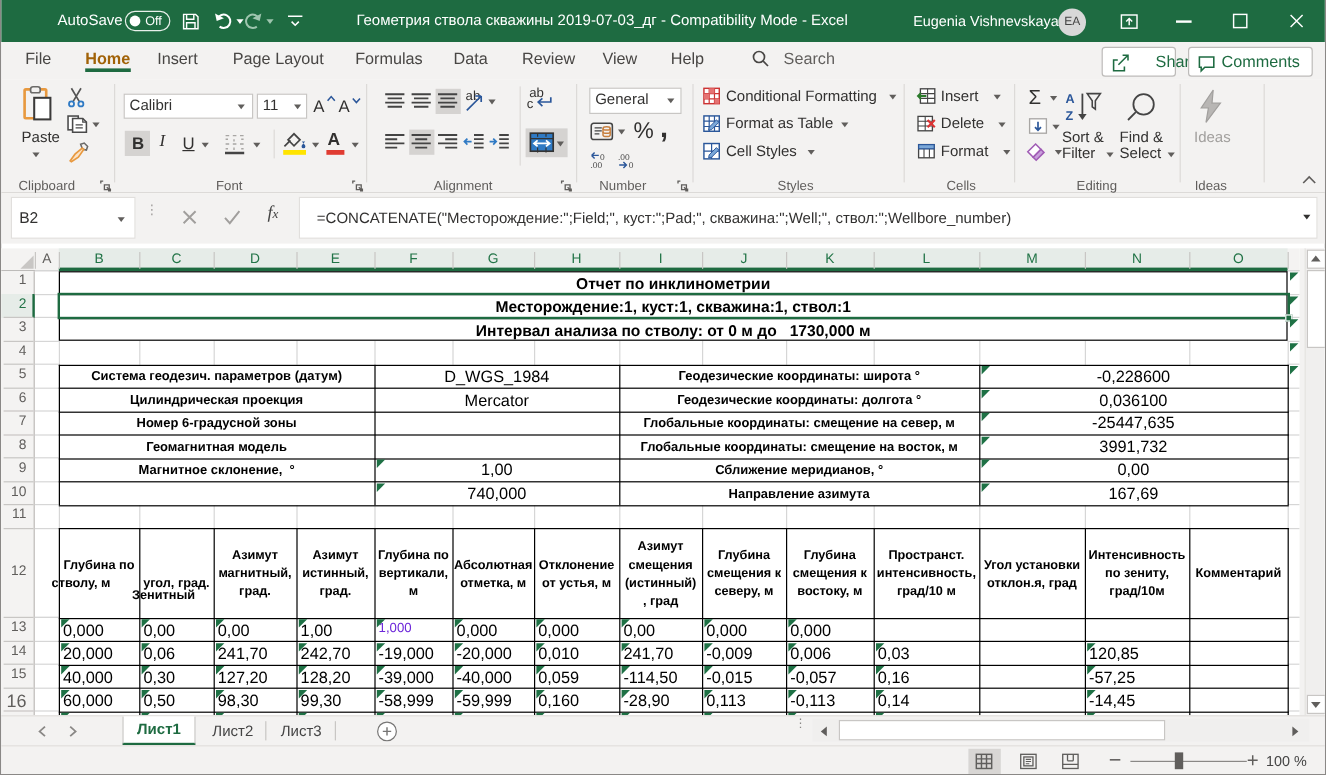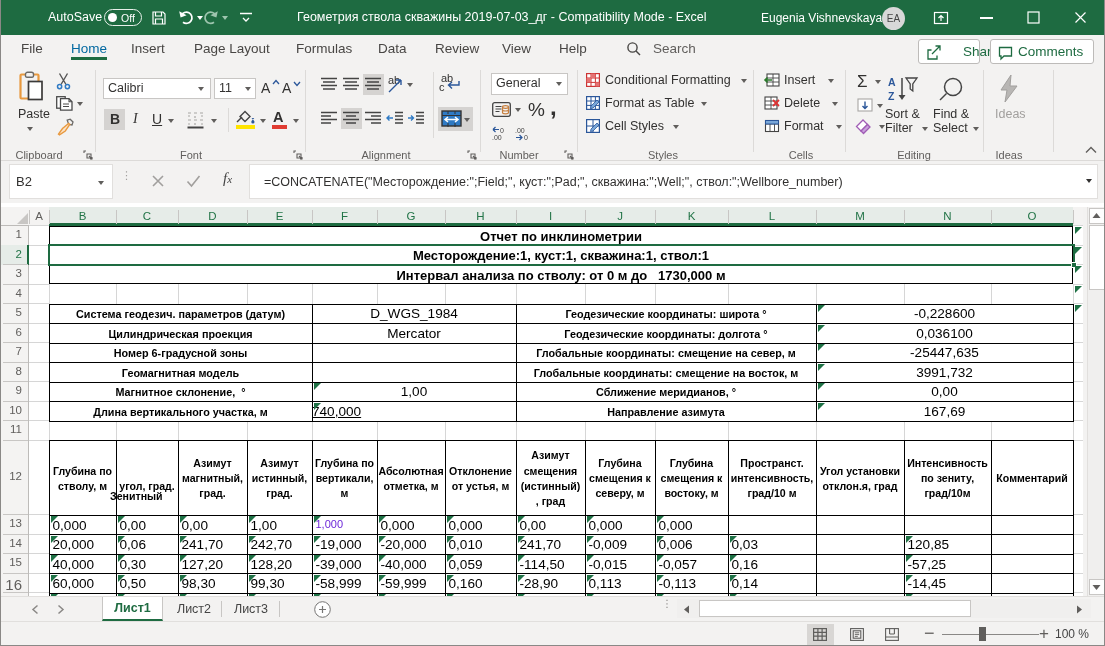--- a/index.html
+++ b/index.html
@@ -10,21 +10,21 @@
 #titlebar{left:0;top:0;width:1105px;height:35px;background:#1e6b41;color:#fff;}
 #titlebar .tx{position:absolute;font-size:12.5px;color:#fff;white-space:nowrap;}
 #asave{left:47px;top:8px;}
 #aspill{left:103px;top:9px;width:38px;height:17px;border:1px solid #e8f0ea;border-radius:9px;}
 #aspill .knob{position:absolute;left:3px;top:3px;width:9px;height:9px;border-radius:50%;background:#fff;}
 #aspill .off{position:absolute;left:16px;top:2px;font-size:10.5px;color:#fff;}
 #avatar{left:881px;top:7px;width:23px;height:23px;border-radius:50%;background:#d8d8d8;color:#444;font-size:10px;text-align:center;line-height:23px;}
 
 #menubar{left:0;top:35px;width:1105px;height:31px;background:#f3f2f1;}
 .mtab{position:absolute;top:3px;height:22px;line-height:22px;font-size:13.5px;color:#484644;}
-.mtab.sel{color:#0369a1;font-weight:400;border-bottom:3.5px solid #1e6b41;}
+.mtab.sel{color:#a16207;font-weight:700;border-bottom:3.5px solid #1e6b41;}
 .btnw{position:absolute;border:1px solid #bdbbb9;background:#fff;border-radius:3px;height:25px;top:4px;font-size:13.5px;color:#1e6b41;line-height:23px;padding:0 8px 0 27px;font-weight:400;}
 
 #ribbon{left:0;top:66px;width:1105px;height:95px;background:#f3f2f1;border-bottom:1px solid #dcdad8;}
 .gsep{position:absolute;top:4px;height:82px;width:1px;background:#dcdad8;}
 .glabel{position:absolute;top:83px;font-size:11px;color:#605e5c;width:120px;text-align:center;}
 .launch{position:absolute;top:84px;width:10px;height:10px;}
 .rtx{position:absolute;font-size:12.5px;color:#323130;white-space:nowrap;}
 .rtxg{position:absolute;font-size:12.5px;color:#a19f9d;white-space:nowrap;}
 .drop{position:absolute;width:0;height:0;border-left:3.5px solid transparent;border-right:3.5px solid transparent;border-top:4px solid #605e5c;}
 .combo{position:absolute;background:#fff;border:1px solid #c8c6c4;}
@@ -538,22 +538,21 @@
 <div class="abs" style="left:48px;top:140.04px;width:263px;text-align:center;font-size:10.8px;font-weight:700;color:#000;white-space:nowrap;">Номер 6-градусной зоны</div>
 <div class="abs" style="left:515px;top:140.04px;width:300px;text-align:center;font-size:10.8px;font-weight:700;color:#000;white-space:nowrap;">Глобальные координаты: смещение на север, м</div>
 <div class="abs" style="left:815px;top:138.43px;width:257px;text-align:center;font-size:13.6px;color:#000;white-space:nowrap;">-25447,635</div>
 <div class="abs" style="left:48px;top:159.54px;width:263px;text-align:center;font-size:10.8px;font-weight:700;color:#000;white-space:nowrap;">Геомагнитная модель</div>
 <div class="abs" style="left:515px;top:159.54px;width:300px;text-align:center;font-size:10.8px;font-weight:700;color:#000;white-space:nowrap;">Глобальные координаты: смещение на восток, м</div>
 <div class="abs" style="left:815px;top:157.93px;width:257px;text-align:center;font-size:13.6px;color:#000;white-space:nowrap;">3991,732</div>
 <div class="abs" style="left:48px;top:179.04px;width:263px;text-align:center;font-size:10.8px;font-weight:700;color:#000;white-space:nowrap;">Магнитное склонение,&nbsp;&nbsp;°</div>
 <div class="abs" style="left:311px;top:177.43px;width:204px;text-align:center;font-size:13.6px;color:#000;white-space:nowrap;">1,00</div>
 <div class="abs" style="left:515px;top:179.04px;width:300px;text-align:center;font-size:10.8px;font-weight:700;color:#000;white-space:nowrap;">Сближение меридианов, °</div>
 <div class="abs" style="left:815px;top:177.43px;width:257px;text-align:center;font-size:13.6px;color:#000;white-space:nowrap;">0,00</div>
-<div class="abs" style="left:48px;top:198.54px;width:263px;text-align:center;font-size:10.8px;font-weight:700;color:#000;white-space:nowrap;">Длина вертикального участка, м</div>
-<div class="abs" style="left:311px;top:196.93px;width:204px;font-size:13.6px;color:#000;white-space:nowrap;text-decoration:underline;">740,000</div>
+<div class="abs" style="left:311px;top:196.93px;width:204px;text-align:center;font-size:13.6px;color:#000;white-space:nowrap;">740,000</div>
 <div class="abs" style="left:515px;top:198.54px;width:300px;text-align:center;font-size:10.8px;font-weight:700;color:#000;white-space:nowrap;">Направление азимута</div>
 <div class="abs" style="left:815px;top:196.93px;width:257px;text-align:center;font-size:13.6px;color:#000;white-space:nowrap;">167,69</div>
 <div class="abs" style="left:48px;top:233px;width:1px;height:156px;background:#000;"></div>
 <div class="abs" style="left:115px;top:233px;width:1px;height:156px;background:#000;"></div>
 <div class="abs" style="left:177px;top:233px;width:1px;height:156px;background:#000;"></div>
 <div class="abs" style="left:246px;top:233px;width:1px;height:156px;background:#000;"></div>
 <div class="abs" style="left:311px;top:233px;width:1px;height:156px;background:#000;"></div>
 <div class="abs" style="left:376px;top:233px;width:1px;height:156px;background:#000;"></div>
 <div class="abs" style="left:444px;top:233px;width:1px;height:156px;background:#000;"></div>
 <div class="abs" style="left:515px;top:233px;width:1px;height:156px;background:#000;"></div>
@@ -564,21 +563,21 @@
 <div class="abs" style="left:903px;top:233px;width:1px;height:156px;background:#000;"></div>
 <div class="abs" style="left:990px;top:233px;width:1px;height:156px;background:#000;"></div>
 <div class="abs" style="left:1072px;top:233px;width:1px;height:156px;background:#000;"></div>
 <div class="abs" style="left:48px;top:233px;width:1025px;height:1px;background:#000;"></div>
 <div class="abs" style="left:48px;top:307.5px;width:1025px;height:1px;background:#000;"></div>
 <div class="abs" style="left:48px;top:327px;width:1025px;height:1px;background:#000;"></div>
 <div class="abs" style="left:48px;top:346.5px;width:1025px;height:1px;background:#000;"></div>
 <div class="abs" style="left:48px;top:366px;width:1025px;height:1px;background:#000;"></div>
 <div class="abs" style="left:48px;top:385.5px;width:1025px;height:1px;background:#000;"></div>
 <div class="abs" style="left:42px;top:257.55px;width:79px;text-align:center;font-size:10.6px;font-weight:700;color:#000;white-space:nowrap;">Глубина по</div>
-<div class="abs" style="left:42px;top:272.75px;width:79px;text-align:center;font-size:10.6px;font-weight:700;color:#000;white-space:nowrap;">стволу, м</div>
+<div class="abs" style="left:42px;top:272.75px;width:79px;font-size:10.6px;font-weight:700;color:#000;white-space:nowrap;">стволу, м</div>
 <div class="abs" style="left:109px;top:257.55px;width:74px;text-align:left;font-size:10.6px;font-weight:700;color:#000;white-space:nowrap;margin-top:25px;">Зенитный</div>
 <div class="abs" style="left:109px;top:272.75px;width:74px;text-align:center;font-size:10.6px;font-weight:700;color:#000;white-space:nowrap;">угол, град.</div>
 <div class="abs" style="left:171px;top:249.95px;width:81px;text-align:center;font-size:10.6px;font-weight:700;color:#000;white-space:nowrap;">Азимут</div>
 <div class="abs" style="left:171px;top:265.15px;width:81px;text-align:center;font-size:10.6px;font-weight:700;color:#000;white-space:nowrap;">магнитный,</div>
 <div class="abs" style="left:171px;top:280.35px;width:81px;text-align:center;font-size:10.6px;font-weight:700;color:#000;white-space:nowrap;">град.</div>
 <div class="abs" style="left:240px;top:249.95px;width:77px;text-align:center;font-size:10.6px;font-weight:700;color:#000;white-space:nowrap;">Азимут</div>
 <div class="abs" style="left:240px;top:265.15px;width:77px;text-align:center;font-size:10.6px;font-weight:700;color:#000;white-space:nowrap;">истинный,</div>
 <div class="abs" style="left:240px;top:280.35px;width:77px;text-align:center;font-size:10.6px;font-weight:700;color:#000;white-space:nowrap;">град.</div>
 <div class="abs" style="left:305px;top:249.95px;width:77px;text-align:center;font-size:10.6px;font-weight:700;color:#000;white-space:nowrap;">Глубина по</div>
 <div class="abs" style="left:305px;top:265.15px;width:77px;text-align:center;font-size:10.6px;font-weight:700;color:#000;white-space:nowrap;">вертикали,</div>

